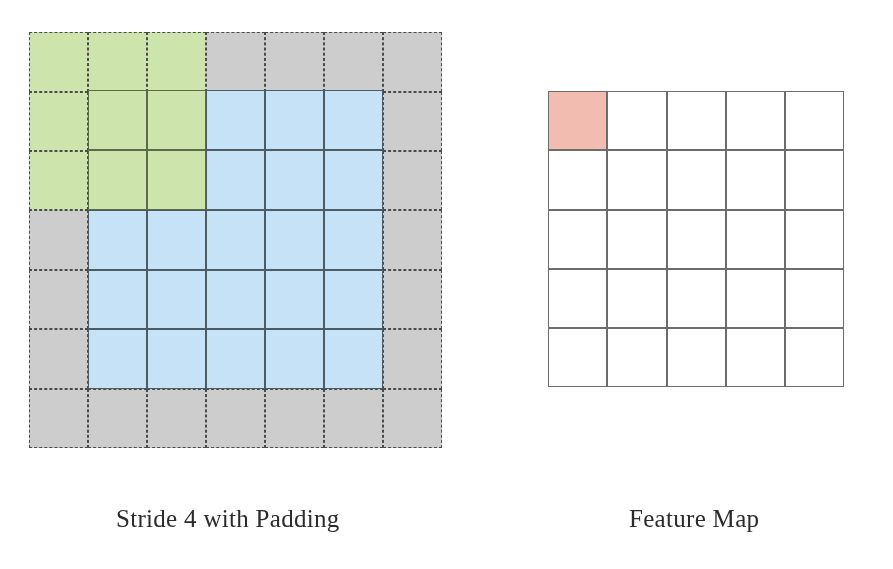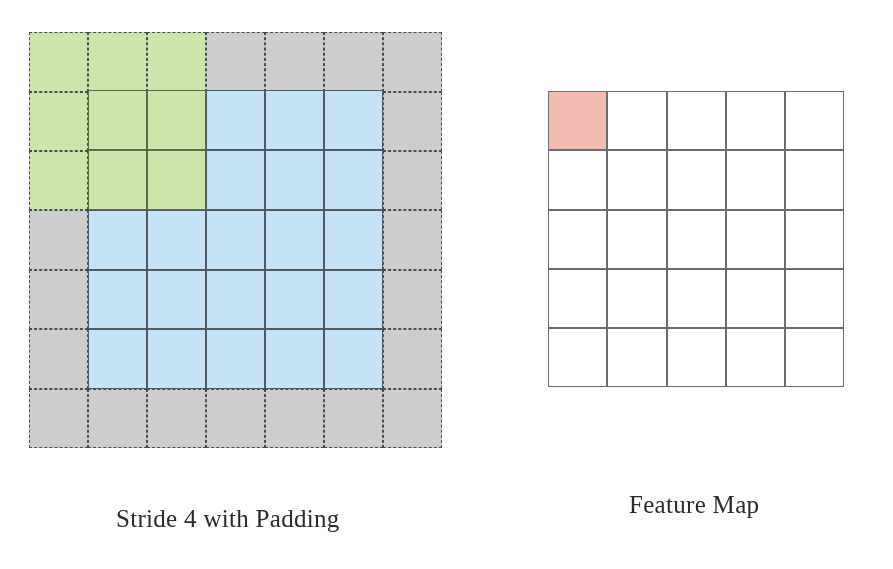--- a/index.html
+++ b/index.html
@@ -88,21 +88,21 @@
   
   .caption {
     position: absolute;
     font-family: "Liberation Serif", serif;
     font-size: 25px;
     color: #2b2b2b;
     letter-spacing: 0.3px;
     white-space: nowrap;
   }
   #caption-left  { left: 116px; top: 505px; }
-  #caption-right { left: 629px; top: 491px; }
+  #caption-right { left: 629px; top: 505px; }
 
   
   #watermark {
     position: absolute;
     right: 12px;
     bottom: 6px;
     font-family: "Liberation Sans", sans-serif;
     font-size: 15px;
     color: #d2d2d2;
     letter-spacing: 0.6px;

